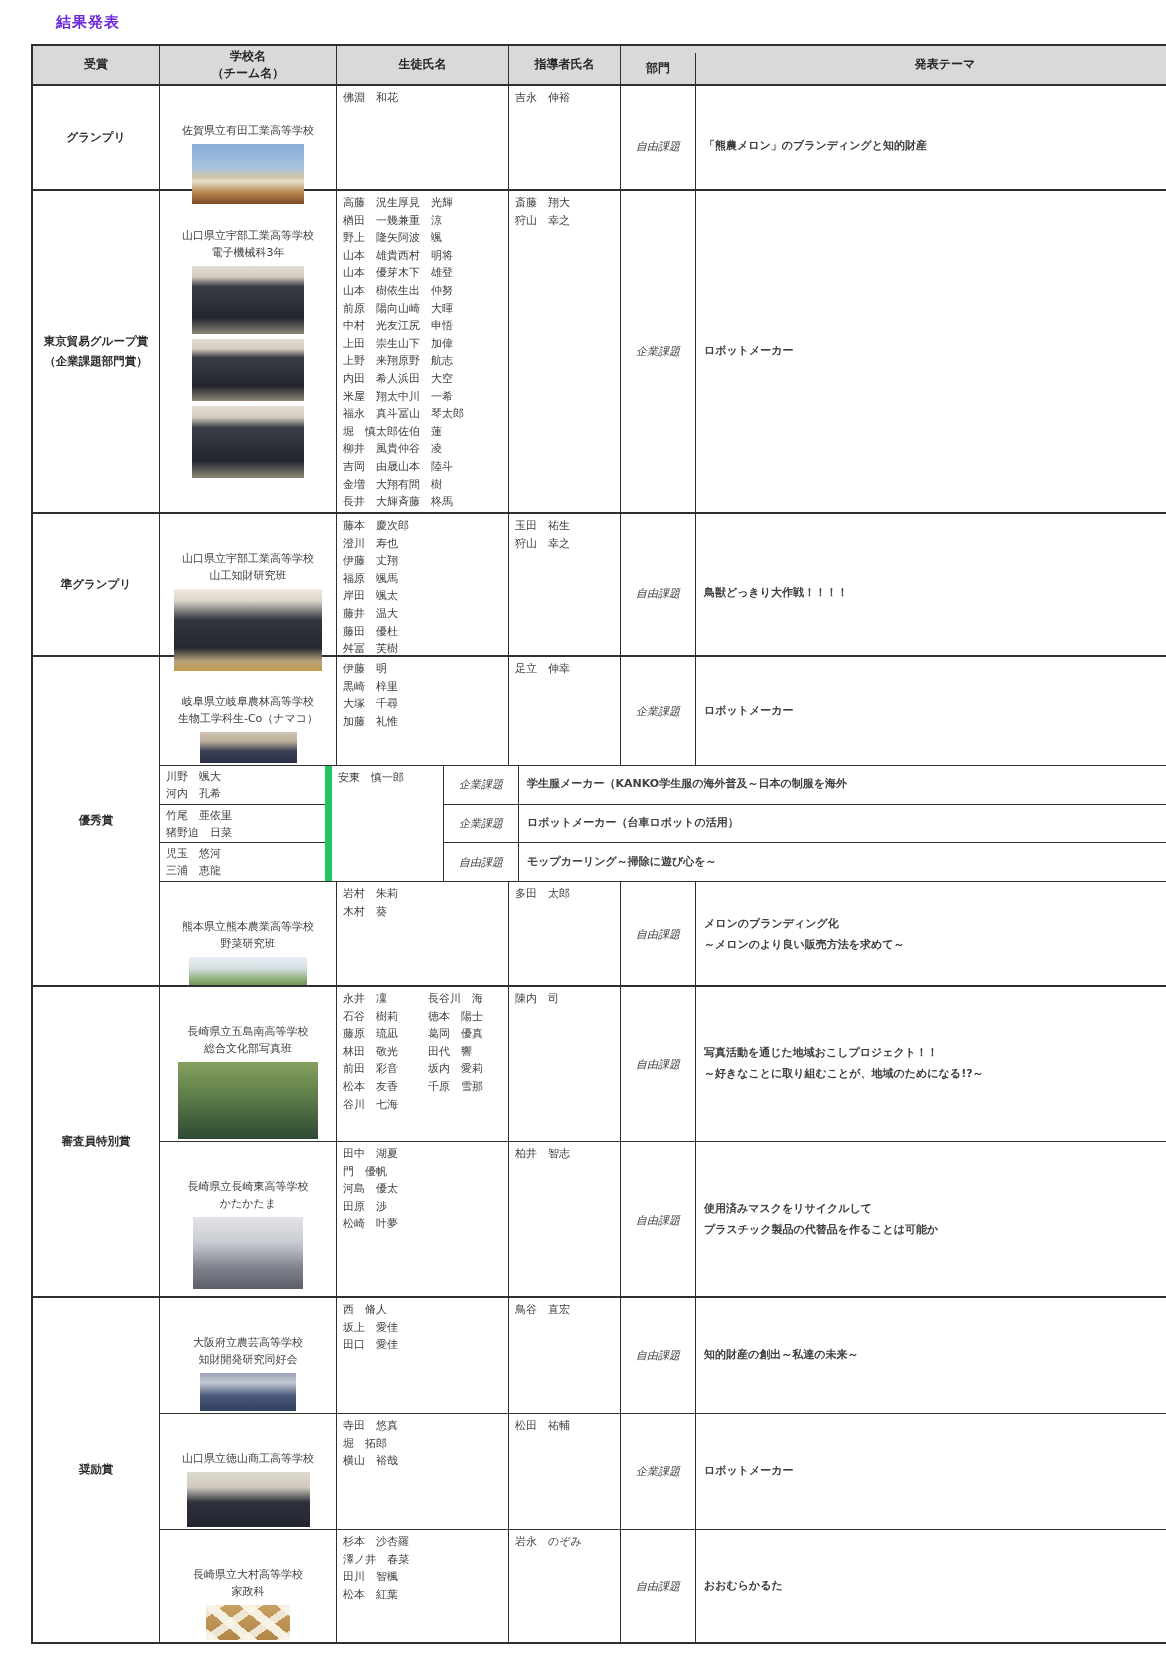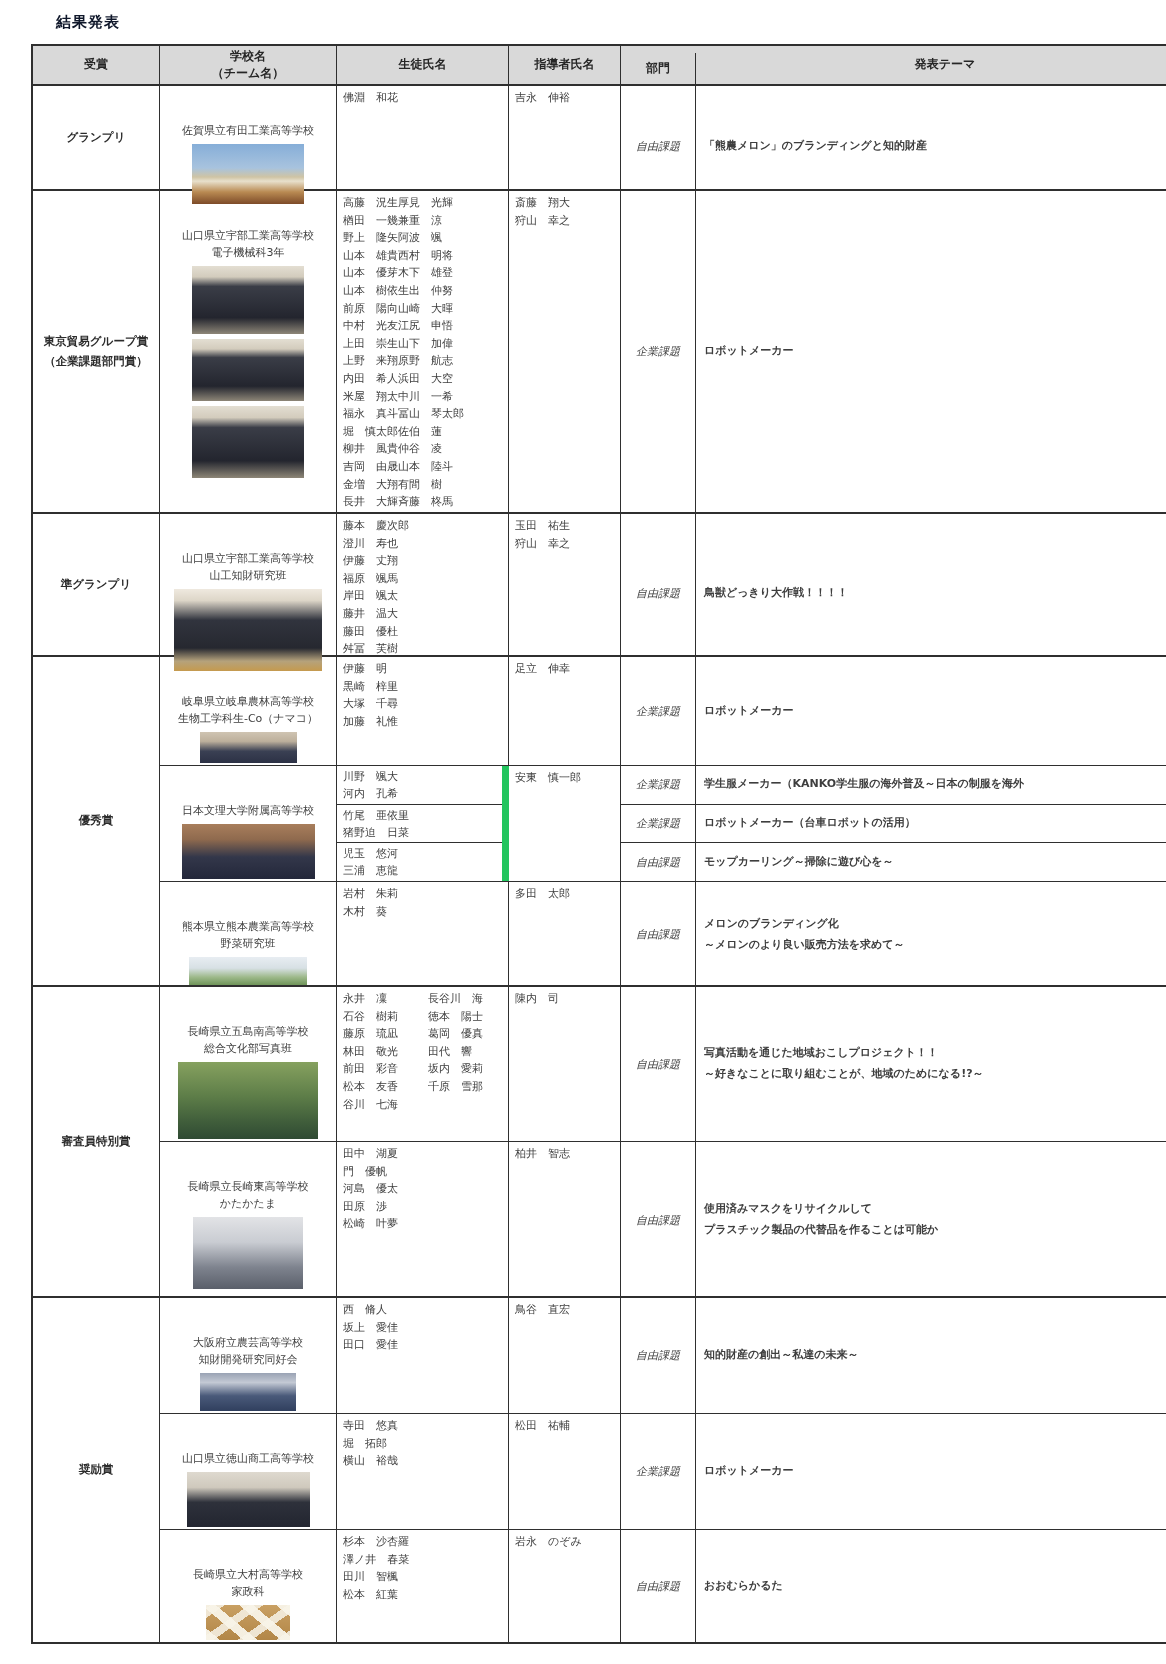--- a/index.html
+++ b/index.html
@@ -1,21 +1,21 @@
 <!DOCTYPE html>
 <html><head>
 <meta charset="utf-8">
 <style>
   * { box-sizing: border-box; margin: 0; padding: 0; }
   html,body { width:1166px; height:1664px; background:#ffffff; }
   body {
     font-family: "DejaVu Sans", "Liberation Sans", sans-serif;
     color:#3e3e3e; position:relative;
   }
-  .title { position:absolute; left:56px; top:13px; font-size:15px; font-weight:bold; color:#0f172a; letter-spacing:1px; }
+  .title { position:absolute; left:56px; top:13px; font-size:15px; font-weight:bold; color:#6d28d9; letter-spacing:1px; }
 
   .tbl { position:absolute; left:31px; top:44px; width:1165px; border:2px solid #2f2f2f; display:flex; flex-direction:column; }
 
   .hdr { display:flex; height:40px; background:#d9d9d9; border-bottom:2px solid #2f2f2f; font-weight:bold; font-size:12px; color:#262626; }
   .hcell { display:flex; align-items:center; justify-content:center; text-align:center; border-right:1px solid #2f2f2f; white-space:pre-line; line-height:1.45; }
   .hcell:last-child { border-right:none; }
 
   .c-award { width:127px; } .c-school { width:177px; } .c-students { width:172px; }
   .c-instr { width:112px; } .c-div { width:75px;margin-top:7px; } .c-theme { flex:1; }
 
@@ -214,24 +214,20 @@
         <div class="instr-cell">足立　伸幸</div>
         <div class="entries">
           <div class="entry">
             <div class="div-cell">企業課題</div>
             <div class="theme-cell">ロボットメーカー</div>
           </div>
         </div>
       </div>
 
       <div class="school-row" style="flex:none;height:116px">
-        <div class="school-cell">
-          <div class="school-name">日本文理大学附属高等学校</div>
-          <div class="photo p-library" style="width:133px;height:82px"></div>
-        </div>
         <div class="students-stack">
           <div class="sgroup">川野　颯大
 河内　孔希</div>
           <div class="sgroup">竹尾　亜依里
 猪野迫　日菜</div>
           <div class="sgroup">児玉　悠河
 三浦　恵龍</div>
         </div>
         <div class="instr-cell">安東　慎一郎</div>
         <div class="entries">

